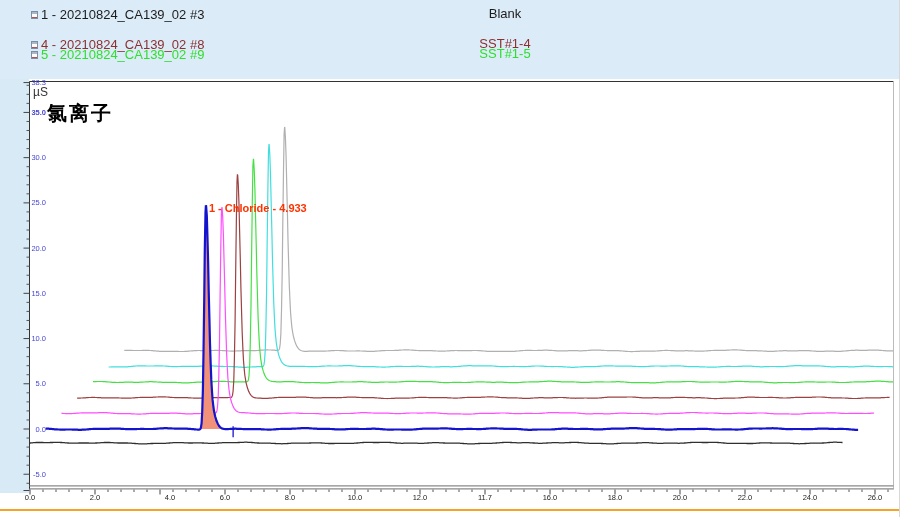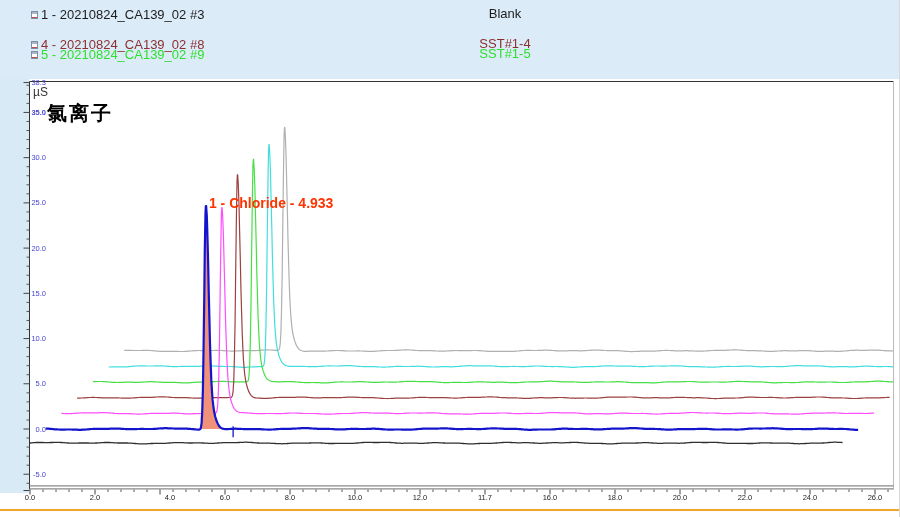--- a/index.html
+++ b/index.html
@@ -23,21 +23,21 @@
   }
   .lg-name{display:inline-block;vertical-align:middle;}
   .lg-sample{position:absolute;left:404px;width:140px;text-align:center;top:0;}
   
   .y-strip{position:absolute;left:0;top:79px;width:29px;height:414px;background:#d9eaf7;}
   .plot-svg{position:absolute;left:0;top:0;width:900px;height:517px;}
   .y-tick-label{position:absolute;width:45px;left:1px;text-align:right;font-size:7.5px;color:#4646d2;line-height:9px;}
   .x-tick-label{position:absolute;width:36px;text-align:center;font-size:7.5px;color:#222;top:493px;line-height:10px;}
   .y-unit{position:absolute;left:33px;top:85px;font-size:12px;color:#333;}
   .chart-title{position:absolute;left:47px;top:100px;font-size:20px;font-weight:600;color:#000;letter-spacing:2px;}
-  .peak-annotation{position:absolute;font-size:14px;font-weight:bold;white-space:nowrap;}
+  .peak-annotation{position:absolute;font-size:11px;font-weight:bold;white-space:nowrap;margin-top:7px;}
   .accent-line{position:absolute;left:0;top:509px;width:900px;height:2px;background:#f5a42a;}
 </style>
 </head>
 <body>
 
 <div class="screen">
 
   <div class="legend">
     <div class="lg-row" style="top: 9px; color: rgb(28, 28, 28);">
       <span class="lg-icon"></span><span class="lg-name">1 - 20210824_CA139_02 #3</span>

